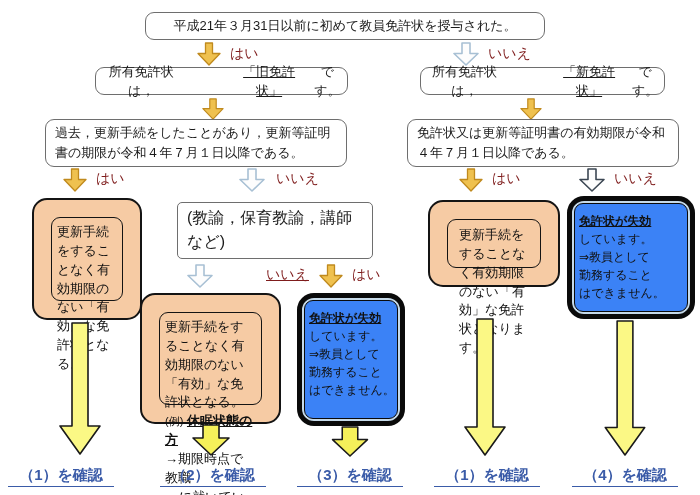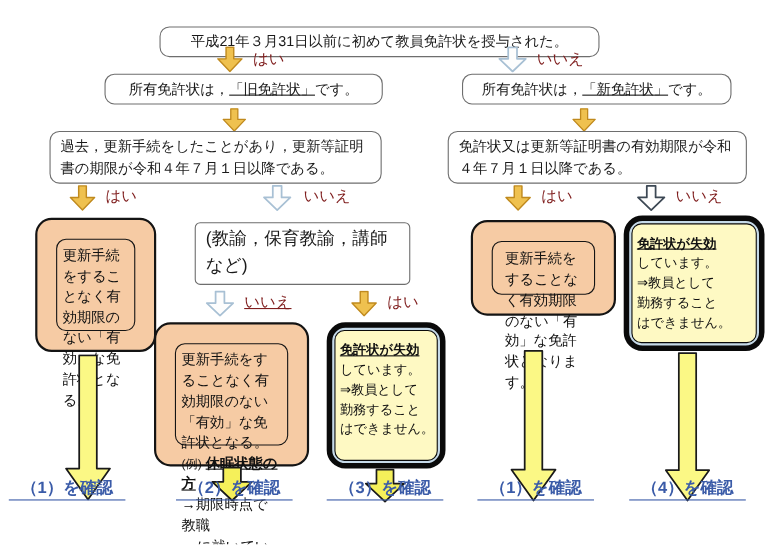--- a/index.html
+++ b/index.html
@@ -4,50 +4,50 @@
 <style>
   html,body{margin:0;padding:0;background:#fff;}
   #stage{position:relative;width:700px;height:495px;background:#fff;overflow:hidden;
          font-family:"Liberation Sans","DejaVu Sans",sans-serif;color:#111;}
   .abs{position:absolute;}
   
   .wbox{position:absolute;background:#fff;border:1.3px solid #6e6e6e;border-radius:9px;
         font-size:13px;line-height:1.5;color:#1a1a1a;box-sizing:border-box;
         display:flex;align-items:center;justify-content:center;text-align:center;}
   .wbox.block{display:block;text-align:left;padding:3px 9px;}
-  .u{text-decoration:underline;}
+  .u{text-decoration:underline;margin-left:44px;}
   .emline{font-weight:bold;text-decoration:underline;}
   
   .obox{position:absolute;background:#F6CBA4;border:2.5px solid #141414;border-radius:15px;
         padding:17px;box-sizing:border-box;}
   .obox>.inner{height:100%;border:1.3px solid #141414;border-radius:9px;background:#F6CBA4;
         box-sizing:border-box;padding:5px 5px;font-size:13px;line-height:1.45;}
   .obox.pad>.inner{padding:6px 11px;}
   
   .bbox{position:absolute;background:#C6DAE9;border:5.5px solid #0a0a0a;border-radius:17px;
         padding:2px;box-sizing:border-box;}
-  .bbox>.inner{height:100%;border:1.3px solid #0a0a0a;border-radius:9px;background:#fef9c3;
+  .bbox>.inner{height:100%;border:1.3px solid #0a0a0a;border-radius:9px;background:#3b82f6;
         box-sizing:border-box;padding:8px 3px 4px 4px;font-size:12px;line-height:1.5;}
   .bbox .bline{white-space:nowrap;}
   
   .lbl{position:absolute;font-size:14px;color:#7f1d1d;}
   .note{font-size:16px;}
   .exsmall{font-size:11px;}
   .indent{padding-left:14px;}
   
-  .clink{position:absolute;top:434px;width:106px;text-align:center;font-size:15px;font-weight:bold;
+  .clink{position:absolute;top:466px;width:106px;text-align:center;font-size:15px;font-weight:bold;
          color:#3A5BA8;border-bottom:1.6px solid #3A5BA8;padding-bottom:1px;cursor:pointer;}
   svg{display:block;}
 </style>
 </head>
 <body>
 
 <div id="stage">
 
-  <div class="wbox" style="left:145px;top:24px;width:400px;height:28px;">
+  <div class="wbox" style="left:145px;top:12px;width:400px;height:28px;">
     <span>平成21年３月31日以前に初めて教員免許状を授与された。</span>
   </div>
 
   <svg class="abs" style="left:196px;top:42px;" width="26" height="24" viewBox="0 0 26 24">
     <path d="M9.5 1 H16.5 V11.5 H24 L13 23 L2 11.5 H9.5 Z" fill="#EFC14F" stroke="#C08A1E" stroke-width="1.3" stroke-linejoin="round"></path>
   </svg>
   <div class="lbl" style="left:230px;top:45px;">はい</div>
 
   <svg class="abs" style="left:452px;top:42px;" width="28" height="24" viewBox="0 0 28 24">
     <path d="M10 1 H18 V11.5 H26 L14 23 L2 11.5 H10 Z" fill="#FDFDFD" stroke="#A8C0D4" stroke-width="1.6" stroke-linejoin="round"></path>

